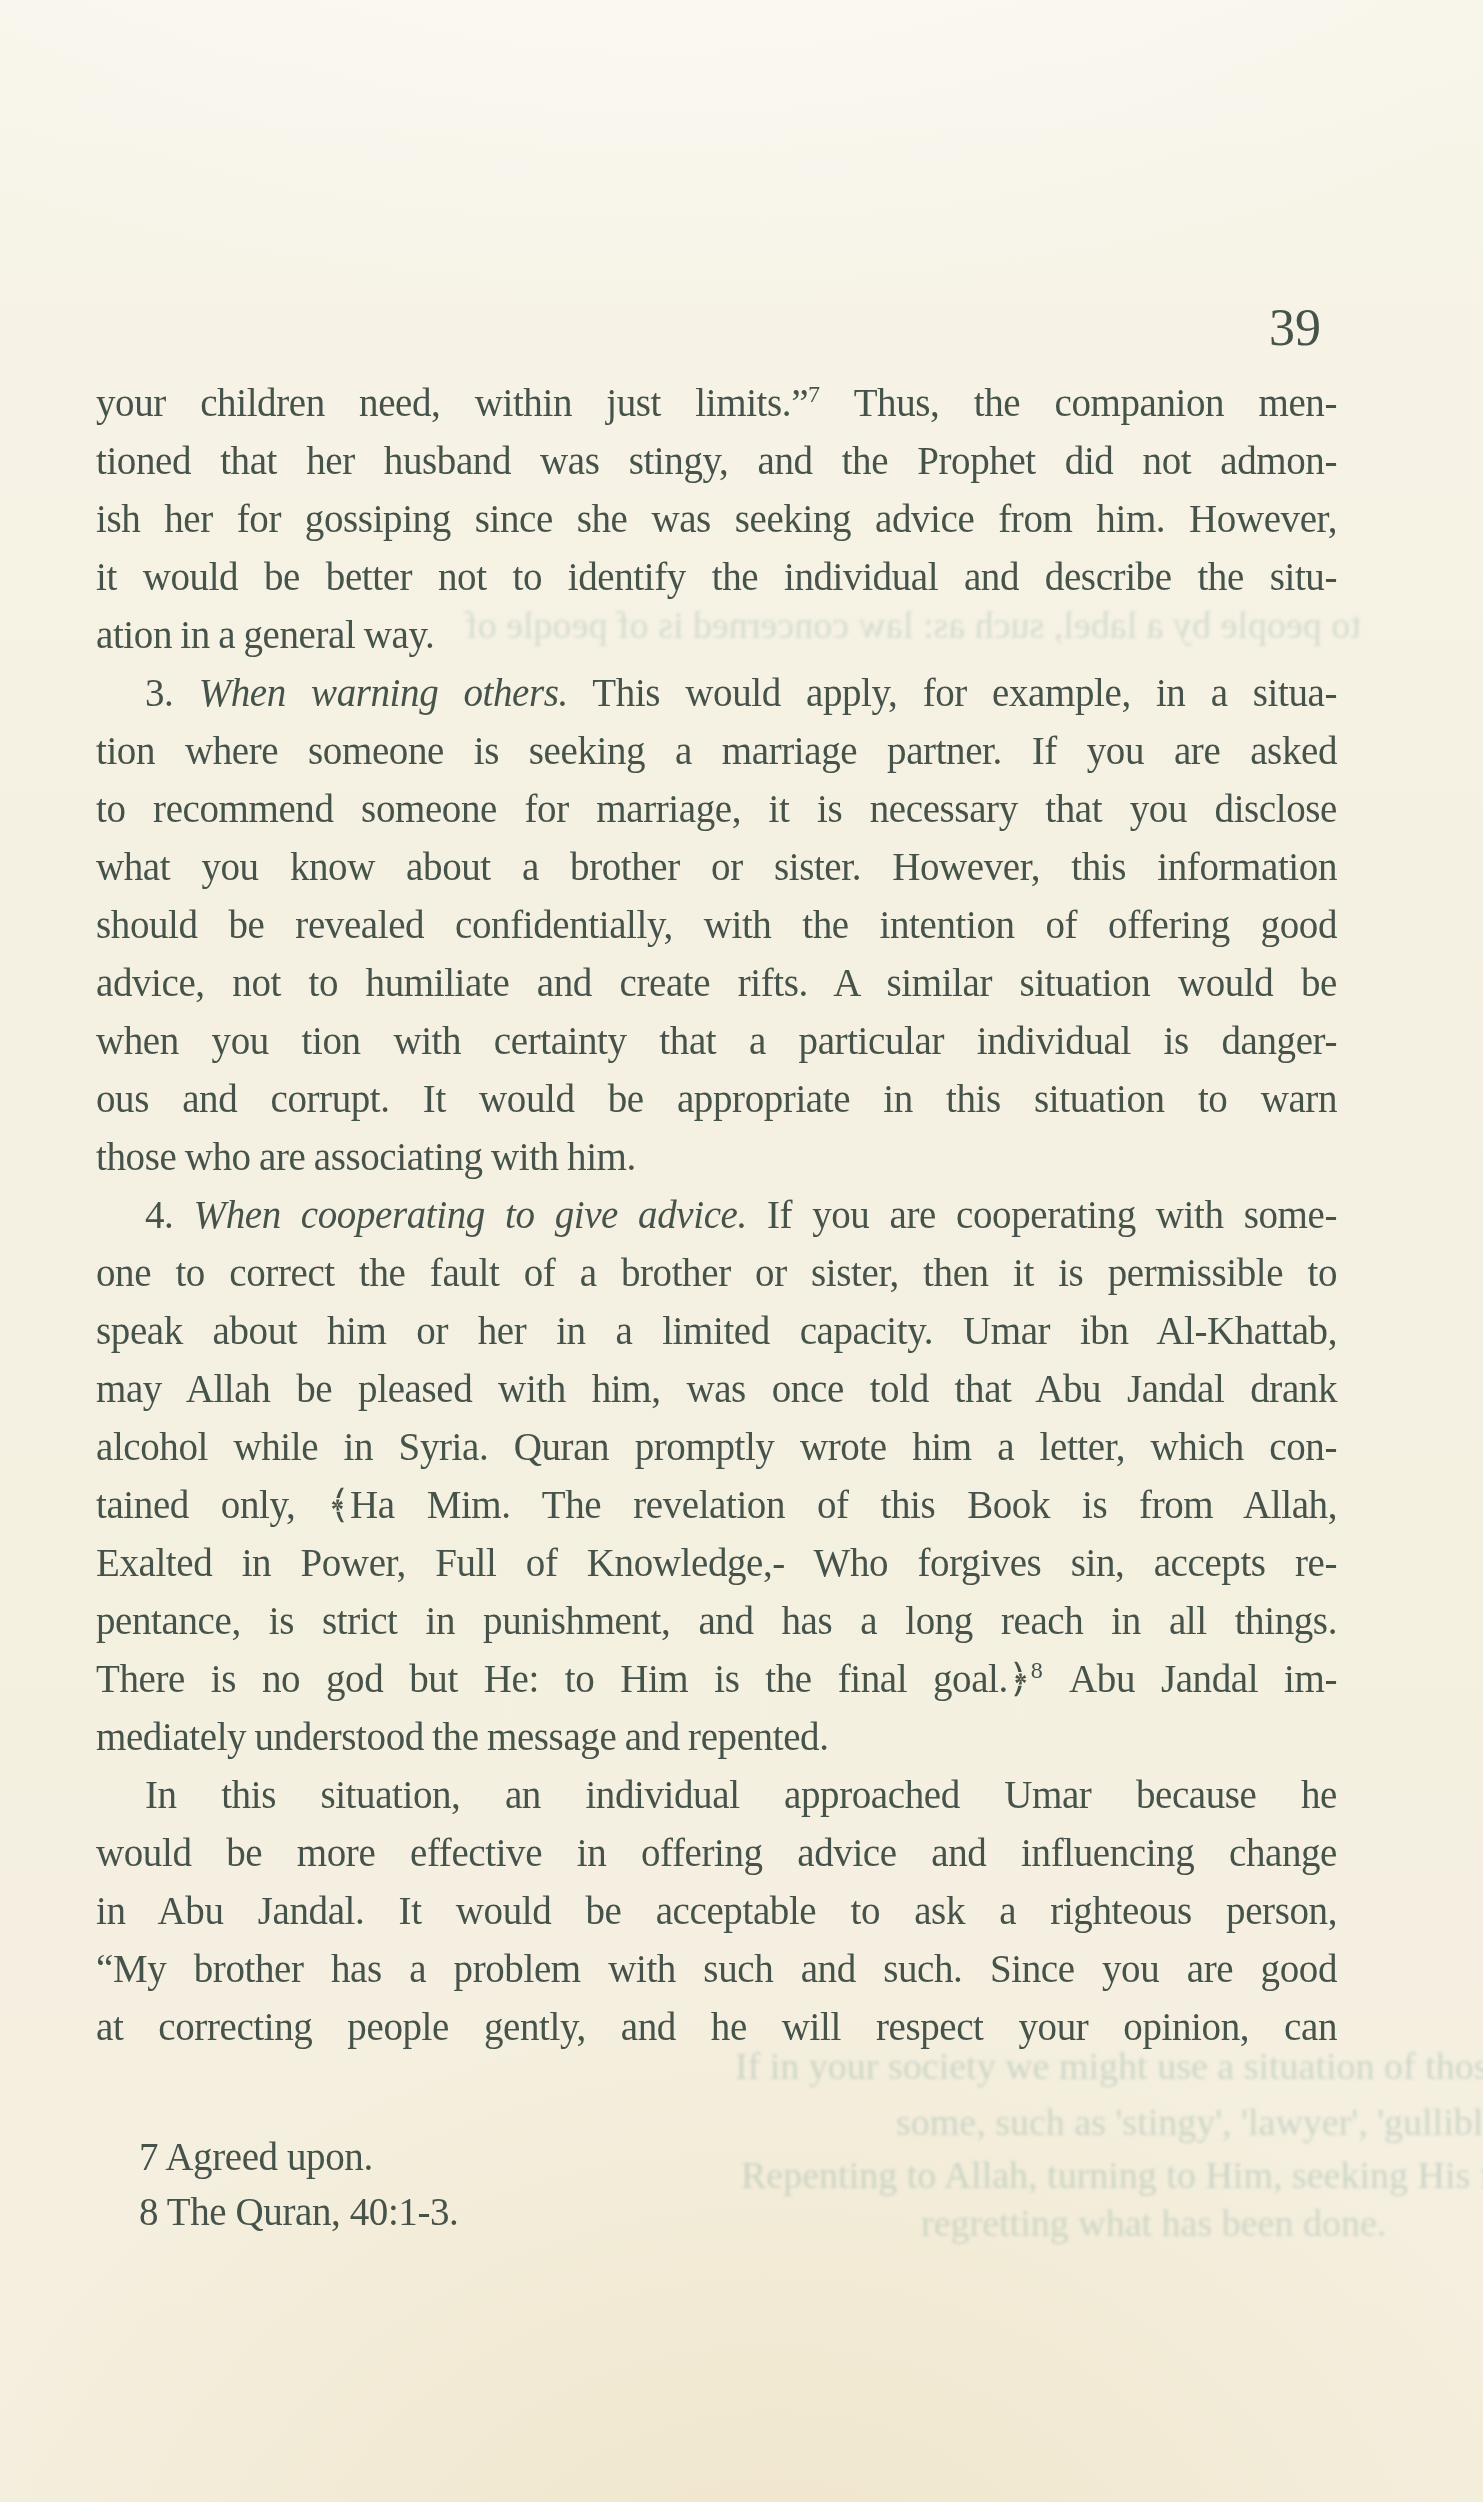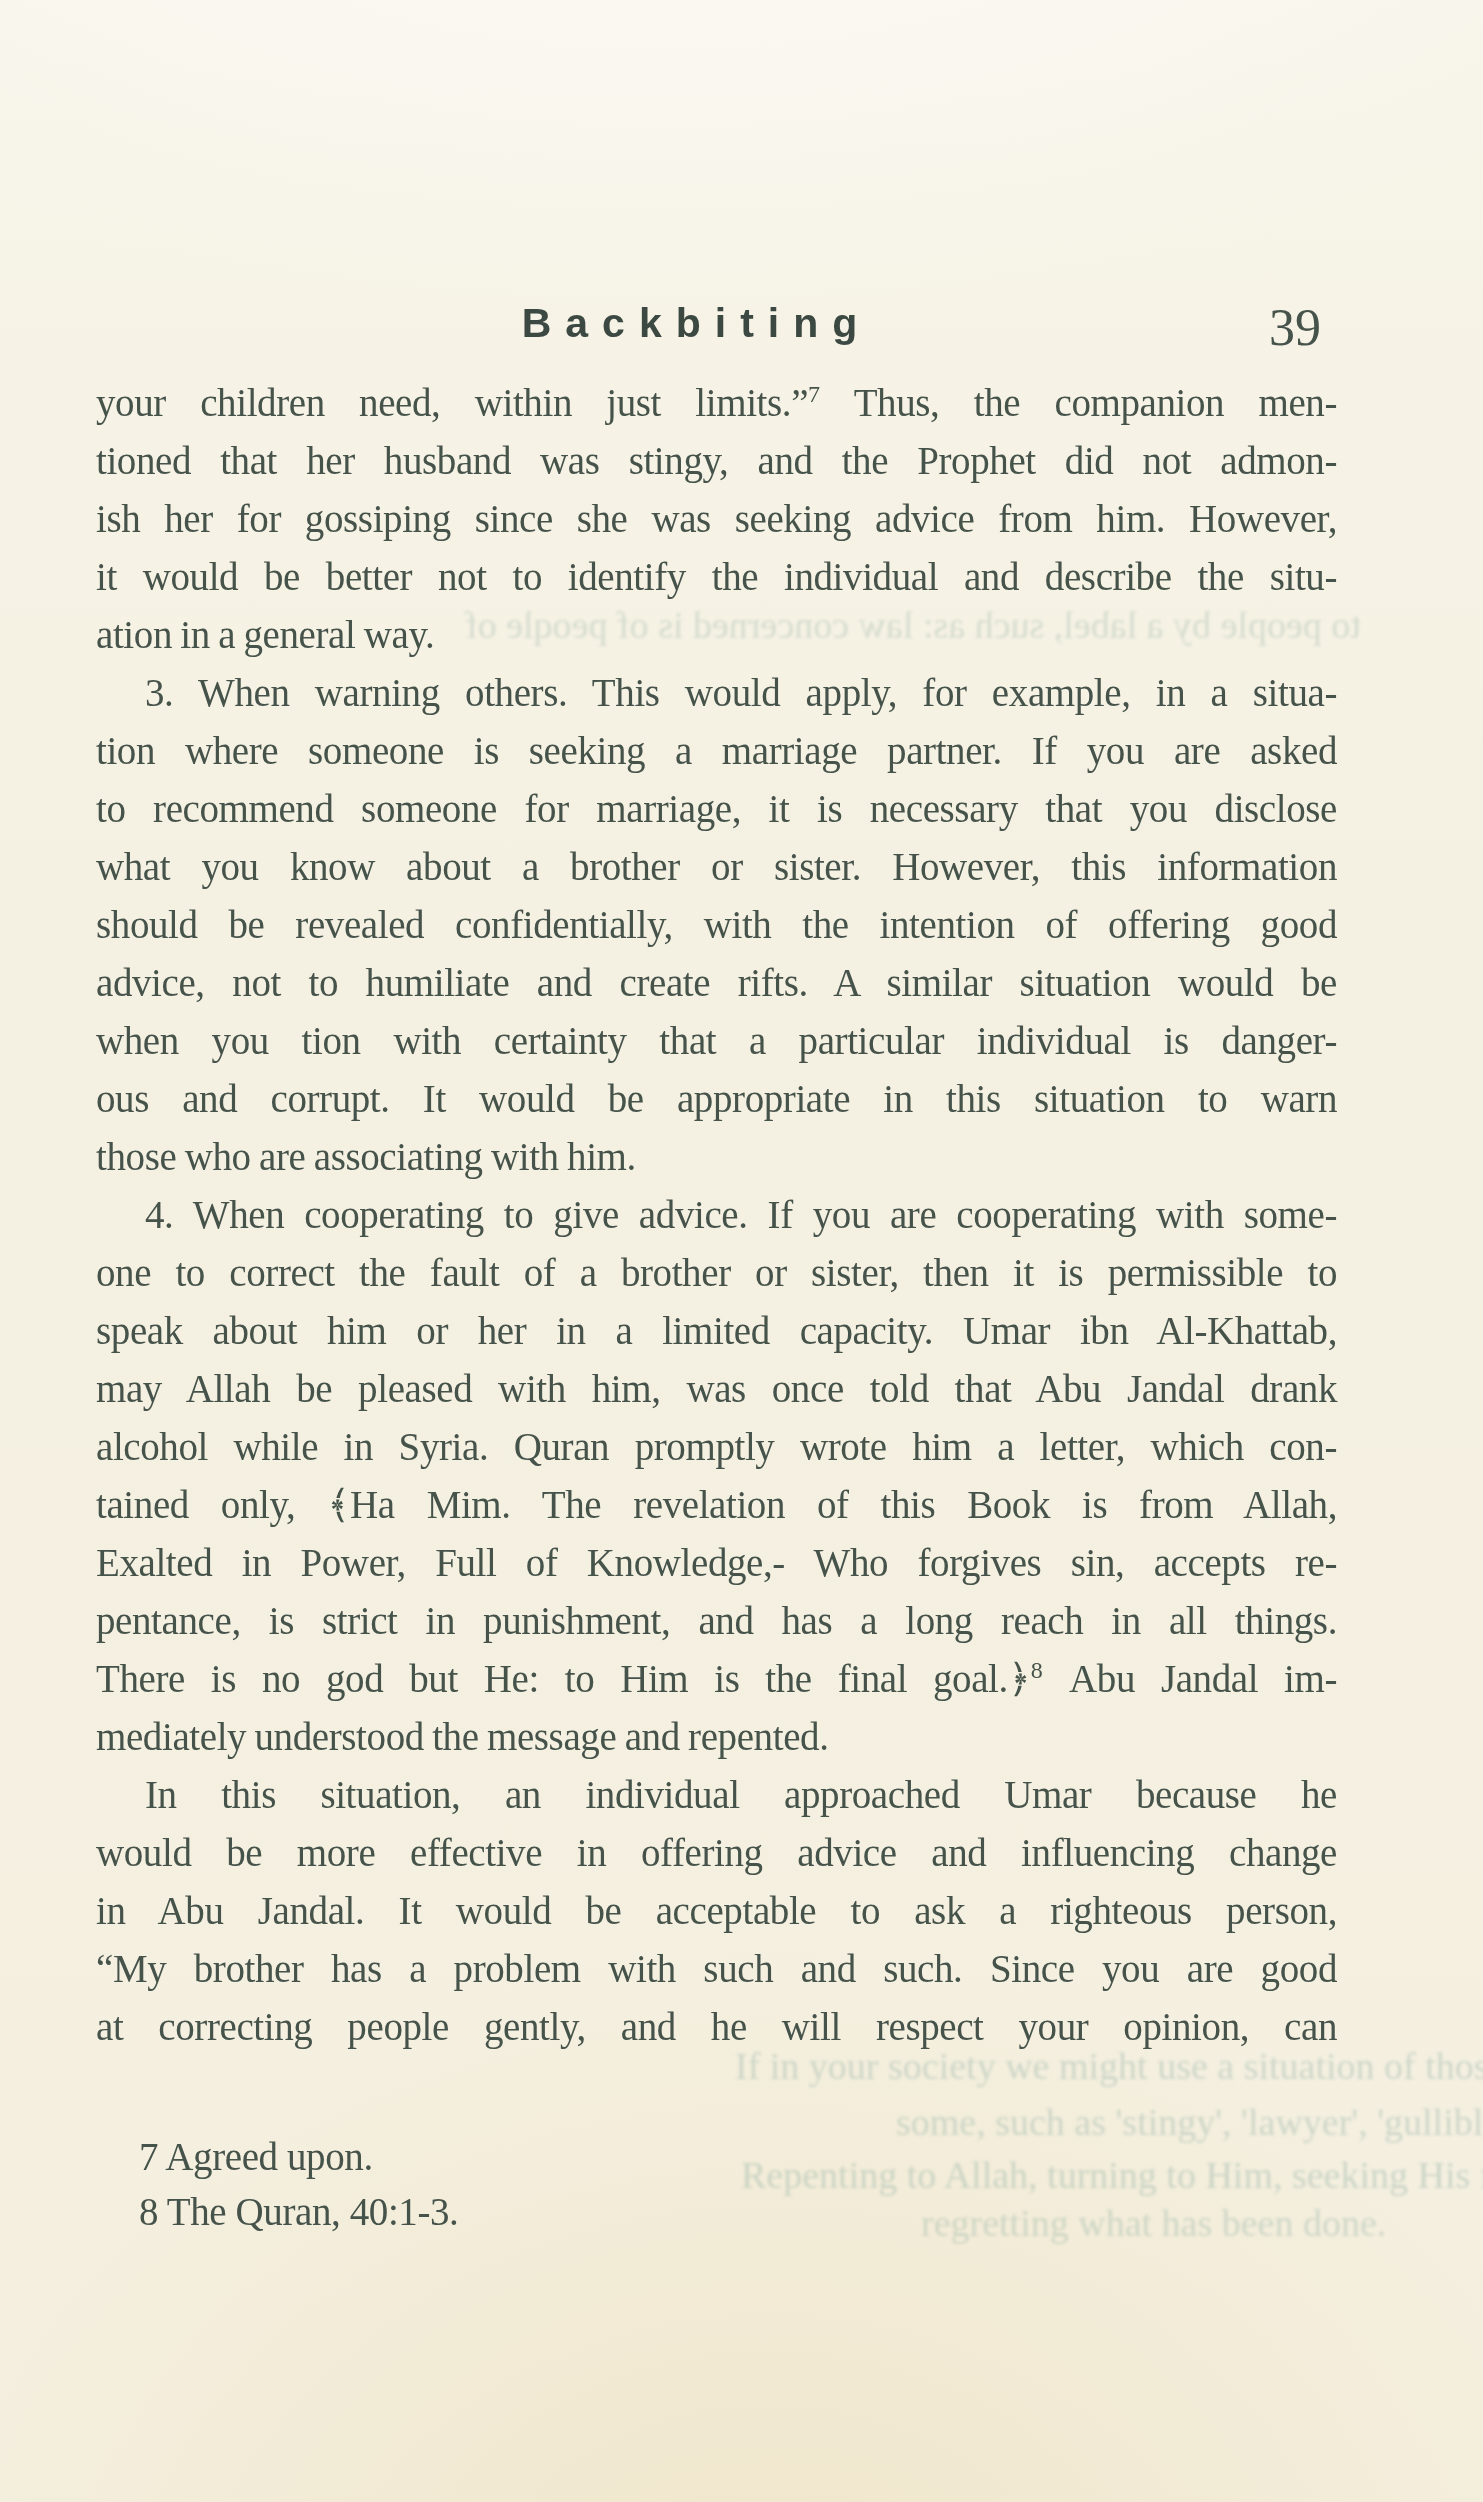--- a/index.html
+++ b/index.html
@@ -38,21 +38,21 @@
   }
   .text-column {
     position:absolute; left:96px; top:374px; width:1241px;
     font-size:39px; line-height:58px;
     letter-spacing:-0.4px; word-spacing:-1px;
     color:var(--ink);
   }
   .line { text-align:justify; }
   .line.j { text-align-last:justify; }
   .line.indent { text-indent:49px; }
-  .it { }
+  .it { font-style:italic; }
   .sup { font-size:24px; vertical-align:super; line-height:0; letter-spacing:0; }
   .footnotes {
     position:absolute; left:96px; top:2129px; width:990px;
     font-size:39px; line-height:55px;
     letter-spacing:-0.4px;
     color:var(--ink);
     margin-left:43px;
   }
   .ghost {
     position:absolute;
@@ -63,21 +63,20 @@
     pointer-events:none;
   }
   .ghost.mirrored { transform:scaleX(-1); }
 </style>
 </head>
 <body>
 
 <div class="page">
 
   <div class="header-row">
-    <div class="chapter-title">Backbiting</div>
     <div class="page-number">39</div>
   </div>
 
   <div class="text-column" id="text-column">
       <div class="line j"><span>your children need, within just limits.”</span><span class="sup">7</span><span> Thus, the companion men-</span></div>
       <div class="line j"><span>tioned that her husband was stingy, and the Prophet did not admon-</span></div>
       <div class="line j"><span>ish her for gossiping since she was seeking advice from him. However,</span></div>
       <div class="line j"><span>it would be better not to identify the individual and describe the situ-</span></div>
       <div class="line"><span>ation in a general way.</span></div>
       <div class="line j indent"><span>3. </span><span class="it">When warning others.</span><span> This would apply, for example, in a situa-</span></div>

